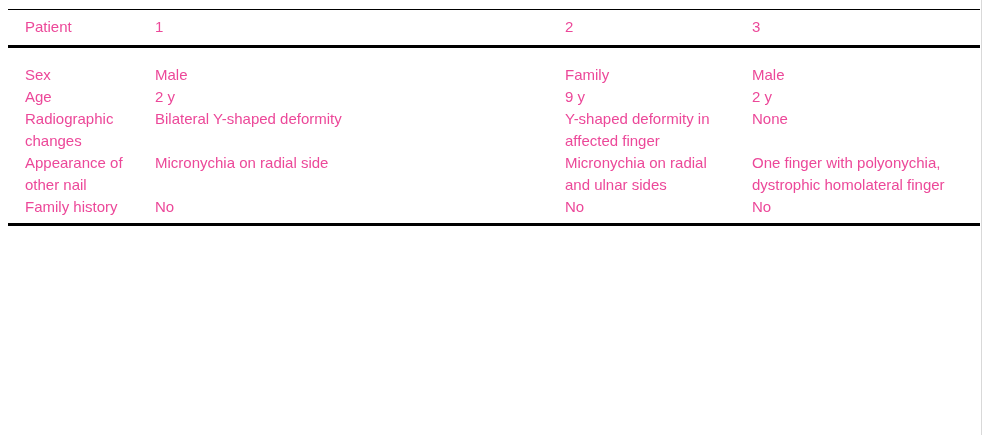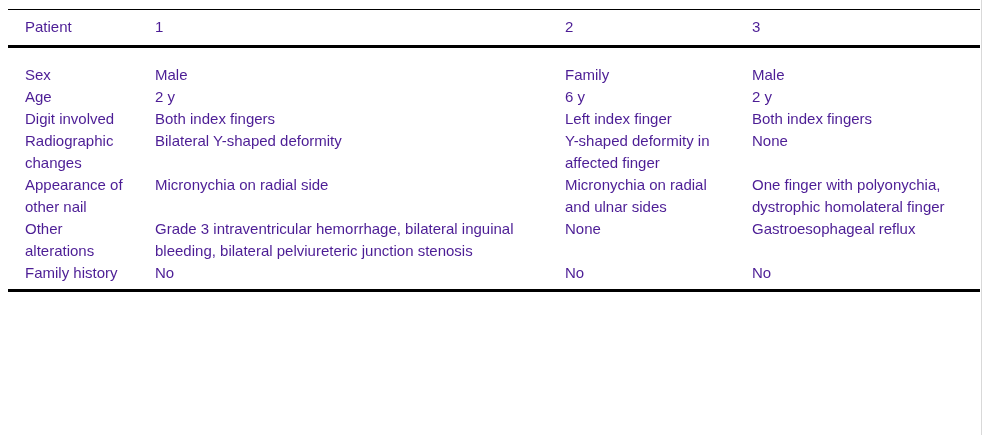--- a/index.html
+++ b/index.html
@@ -27,21 +27,21 @@
   }
   table.case-table {
     position: absolute;
     left: 8px;
     top: 9px;
     width: 972px;
     border-collapse: collapse;
     table-layout: fixed;
     border-top: 1px solid #000000;
     border-bottom: 3px solid #000000;
-    color: #4c1d95;
+    color: #ec4899;
     font-size: 15px;
     line-height: 22px;
   }
   col.c1 { width: 130px; }
   col.c2 { width: 410px; }
   col.c3 { width: 187px; }
   col.c4 { width: 245px; }
   th, td {
     text-align: left;
     vertical-align: top;
@@ -79,48 +79,36 @@
     <tbody>
       <tr>
         <td>Sex</td>
         <td>Male</td>
         <td>Family</td>
         <td>Male</td>
       </tr>
       <tr>
         <td>Age</td>
         <td>2 y</td>
-        <td>6 y</td>
+        <td>9 y</td>
         <td>2 y</td>
-      </tr>
-      <tr>
-        <td>Digit involved</td>
-        <td>Both index fingers</td>
-        <td>Left index finger</td>
-        <td>Both index fingers</td>
       </tr>
       <tr>
         <td>Radiographic changes</td>
         <td>Bilateral Y-shaped deformity</td>
         <td>Y-shaped deformity in affected finger</td>
         <td>None</td>
       </tr>
       <tr>
         <td>Appearance of other nail</td>
         <td>Micronychia on radial side</td>
         <td>Micronychia on radial and ulnar sides</td>
         <td>One finger with polyonychia, dystrophic homolateral finger</td>
       </tr>
       <tr>
-        <td>Other alterations</td>
-        <td>Grade 3 intraventricular hemorrhage, bilateral inguinal bleeding, bilateral pelviureteric junction stenosis</td>
-        <td>None</td>
-        <td>Gastroesophageal reflux</td>
-      </tr>
-      <tr>
         <td>Family history</td>
         <td>No</td>
         <td>No</td>
         <td>No</td>
       </tr>
     </tbody>
   </table>
 
   <div class="page-edge-line"></div>
 </div>

